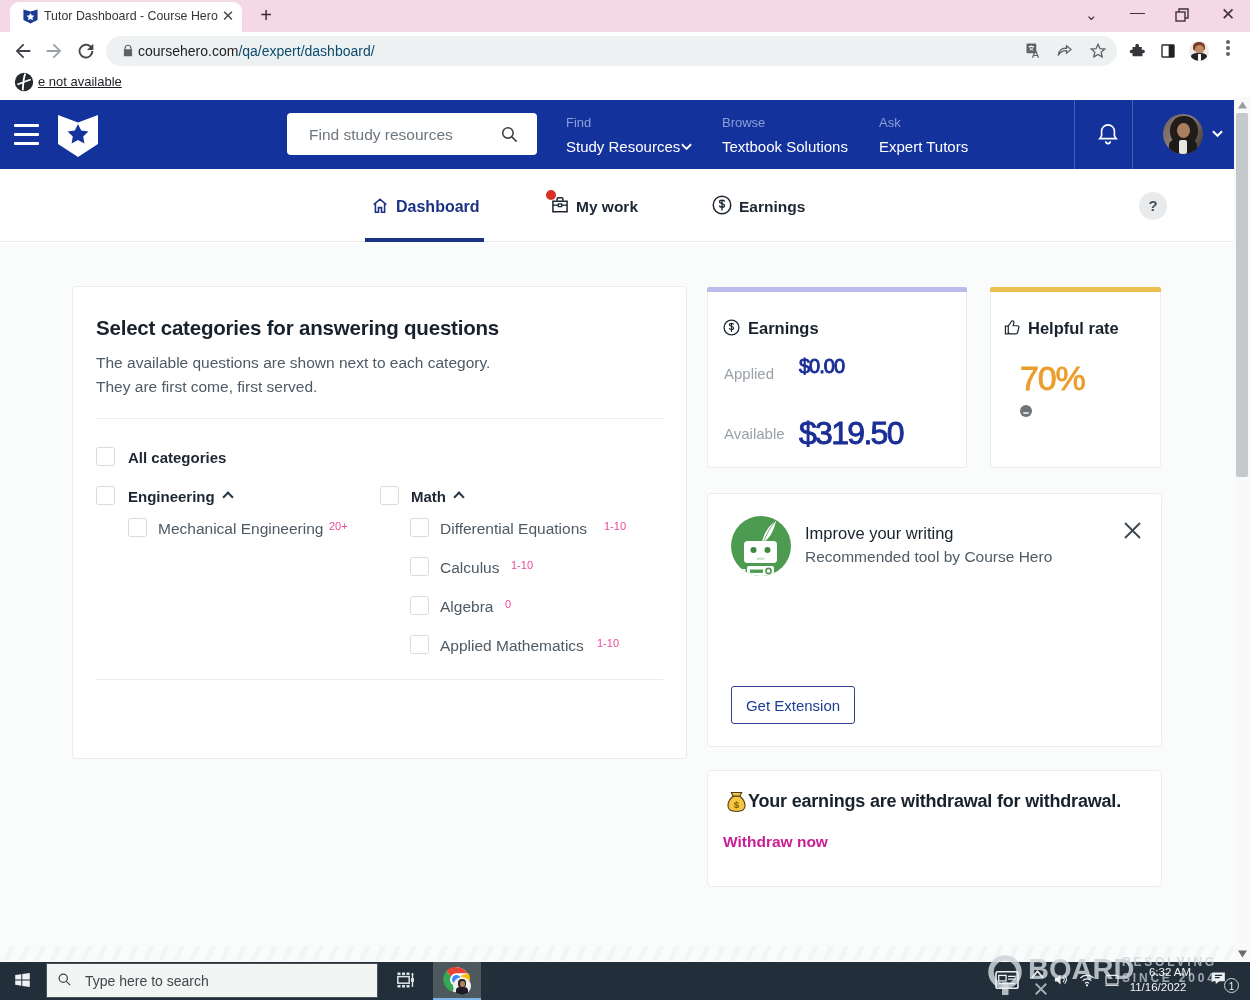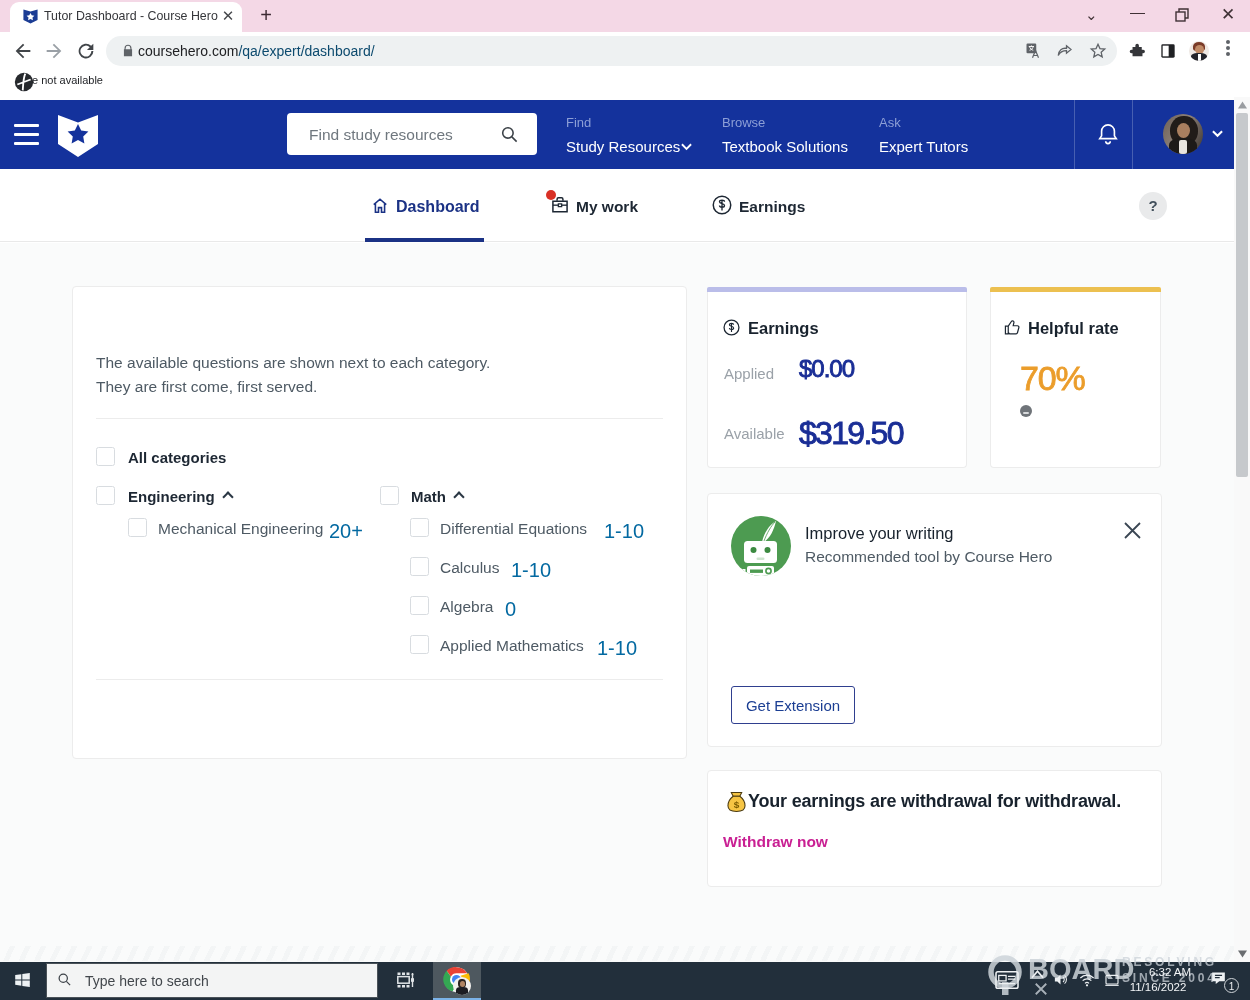--- a/index.html
+++ b/index.html
@@ -16,21 +16,21 @@
 #newtab { left:256px; top:6px; width:20px; height:20px; color:#3c2a33; font-size:20px; line-height:19px; text-align:center; font-weight:400;}
 .winctl { top:6px; color:#3f3135; font-size:15px; }
 
 #toolbar { left:0; top:32px; width:1250px; height:38px; background:#ffffff; }
 .navic { top:40px; width:22px; height:22px; }
 #omnibox { left:106px; top:36px; width:1011px; height:30px; background:#eef1f2; border-radius:15px; }
 #urltext { left:138px; top:43px; font-size:14px; color:#202124; }
 #urltext .path { color:#0c4a6e; }
 
 #notifbar { left:0; top:70px; width:1250px; height:30px; background:#fff; }
-#notiftext { left:32px; top:74px; font-size:11px; color:#1d1f23; }
+#notiftext { left:38px; top:74px; font-size:13px; color:#1d1f23;text-decoration:underline; }
 
 
 #header { left:0; top:100px; width:1250px; height:69px; background:#14329c; }
 #wordmark { left:104px; top:120px; font-family:"Liberation Serif",serif; font-size:31.5px; color:#fff; font-weight:bold; letter-spacing:-1.2px; }
 #searchbox { left:287px; top:113px; width:250px; height:42px; background:#fff; border-radius:4px; }
 #searchph { left:309px; top:126px; font-size:15.5px; color:#6f777e; }
 .navsm { font-size:13px; color:#8d9fd6; }
 .navlg { font-size:15px; color:#fff; }
 .hdrdiv { top:100px; width:1px; height:69px; background:rgba(255,255,255,0.22); }
 
@@ -40,21 +40,21 @@
 #dashu { left:365px; top:238px; width:119px; height:4px; background:#1b3285; }
 #helpq { left:1139px; top:192px; width:28px; height:28px; border-radius:50%; background:#e9eaeb; color:#42505c; font-size:15px; font-weight:bold; text-align:center; line-height:28px; }
 
 
 #content { left:0; top:243px; width:1234px; height:719px; background:#fafbfb; }
 .card { position:absolute; background:#fff; border:1px solid #ececec; border-radius:4px; }
 .cb { position:absolute; width:19px; height:19px; border:1.5px solid #d8dce0; border-radius:2.5px; background:#fff; }
 .chev { position:absolute; width:8px; height:8px; border-left:2px solid #2a3744; border-top:2px solid #2a3744; transform:rotate(45deg); }
 .lbl-b { position:absolute; font-size:15px; font-weight:bold; color:#1d2733; }
 .lbl { position:absolute; font-size:15.5px; color:#4e5a64; }
-.cnt { position:absolute; font-size:20px; color:#0369a1; }
+.cnt { position:absolute; font-size:11px; color:#ec4899; }
 .divider { position:absolute; left:96px; width:567px; height:1px; background:#ececec; }
 
 
 #sbtrack { left:1234px; top:97px; width:16px; height:865px; background:#f9f9f9; }
 #sbthumb { left:1236px; top:113px; width:12px; height:364px; background:#c6c9cc; border-radius:2px; }
 
 
 #taskbar { left:0; top:962px; width:1250px; height:38px; background:#222f3b; }
 #tsearch { left:46px; top:963px; width:332px; height:35px; background:#f3f4f4; border:1px solid #4a5258; }
 #tsearchtxt { left:85px; top:973px; font-size:14px; color:#42474c; }
@@ -192,20 +192,21 @@
   <svg class="abs" style="left:712px;top:195px" width="20" height="20" viewBox="0 0 24 24">
       <circle cx="12" cy="12" r="10.5" fill="none" stroke="#1d2733" stroke-width="1.8"></circle>
       <path d="M12 5.5 v13 M15 8.2 c0-1.2-1.3-2-3-2 s-3 .8-3 2 c0 2.6 6 1.6 6 4.4 0 1.3-1.3 2.2-3 2.2 s-3-.9-3-2.1" fill="none" stroke="#1d2733" stroke-width="1.6"></path>
     </svg>
   <div class="abs tabitem" style="left:739px;top:198px">Earnings</div>
   <div id="helpq" class="abs">?</div>
 
   <div id="content" class="abs"></div>
 
   <div class="card" style="left:72px;top:286px;width:615px;height:473px;"></div>
+  <div class="abs" style="left:96px;top:316px;font-size:20.5px;font-weight:bold;color:#18222d;letter-spacing:-0.2px">Select categories for answering questions</div>
   <div class="lbl" style="left:96px;top:354px;">The available questions are shown next to each category.</div>
   <div class="lbl" style="left:96px;top:378px;">They are first come, first served.</div>
   <div class="divider" style="top:418px"></div>
 
   <div class="cb" style="left:96px;top:447px"></div>
   <div class="lbl-b" style="left:128px;top:449px">All categories</div>
 
   <div class="cb" style="left:96px;top:486px"></div>
   <div class="lbl-b" style="left:128px;top:488px">Engineering</div>
   <div class="chev" style="left:224px;top:493px"></div>
@@ -232,21 +233,21 @@
   <div class="divider" style="top:679px"></div>
 
   <div class="card" style="left:707px;top:287px;width:260px;height:181px;border-top:none"></div>
   <div class="abs" style="left:707px;top:287px;width:260px;height:5px;background:#babde9;border-radius:2px 2px 0 0"></div>
   <svg class="abs" style="left:723px;top:319px" width="17" height="17" viewBox="0 0 24 24">
       <circle cx="12" cy="12" r="10.5" fill="none" stroke="#1d2733" stroke-width="1.8"></circle>
       <path d="M12 5.5 v13 M15 8.2 c0-1.2-1.3-2-3-2 s-3 .8-3 2 c0 2.6 6 1.6 6 4.4 0 1.3-1.3 2.2-3 2.2 s-3-.9-3-2.1" fill="none" stroke="#1d2733" stroke-width="1.6"></path>
     </svg>
   <div class="abs" style="left:748px;top:319px;font-size:16.5px;font-weight:bold;color:#18222d">Earnings</div>
   <div class="abs" style="left:724px;top:365px;font-size:15px;color:#9aa1a8">Applied</div>
-  <div class="abs" style="left:799px;top:355px;font-size:24px;color:#1a2e96;letter-spacing:-1px;-webkit-text-stroke:0.9px #1a2e96">$0.00</div>
+  <div class="abs" style="left:799px;top:355px;font-size:20px;color:#1a2e96;letter-spacing:-1px;-webkit-text-stroke:0.9px #1a2e96">$0.00</div>
   <div class="abs" style="left:724px;top:425px;font-size:15px;color:#9aa1a8">Available</div>
   <div class="abs" style="left:799px;top:415px;font-size:32px;color:#1a2e96;letter-spacing:-1.7px;-webkit-text-stroke:0.9px #1a2e96">$319.50</div>
 
   <div class="card" style="left:990px;top:287px;width:171px;height:181px;border-top:none"></div>
   <div class="abs" style="left:990px;top:287px;width:171px;height:5px;background:#ecc050;border-radius:2px 2px 0 0"></div>
   <svg class="abs" style="left:1004px;top:319px" width="17" height="17" viewBox="0 0 24 24">
       <path d="M2 10 h4 v11 H2 z M6 19 l2 2 h9 a2 2 0 0 0 2-1.6 l2-7.4 a2 2 0 0 0-2-2.5 h-6 l1-4.5 a2 2 0 0 0-3.4-1.8 L6 10" fill="none" stroke="#1d2733" stroke-width="1.7"></path>
     </svg>
   <div class="abs" style="left:1028px;top:319px;font-size:16.5px;font-weight:bold;color:#18222d">Helpful rate</div>
   <div class="abs" style="left:1020px;top:359px;font-size:34px;color:#eb9d2b;letter-spacing:-1.2px;-webkit-text-stroke:0.8px #eb9d2b">70%</div>

